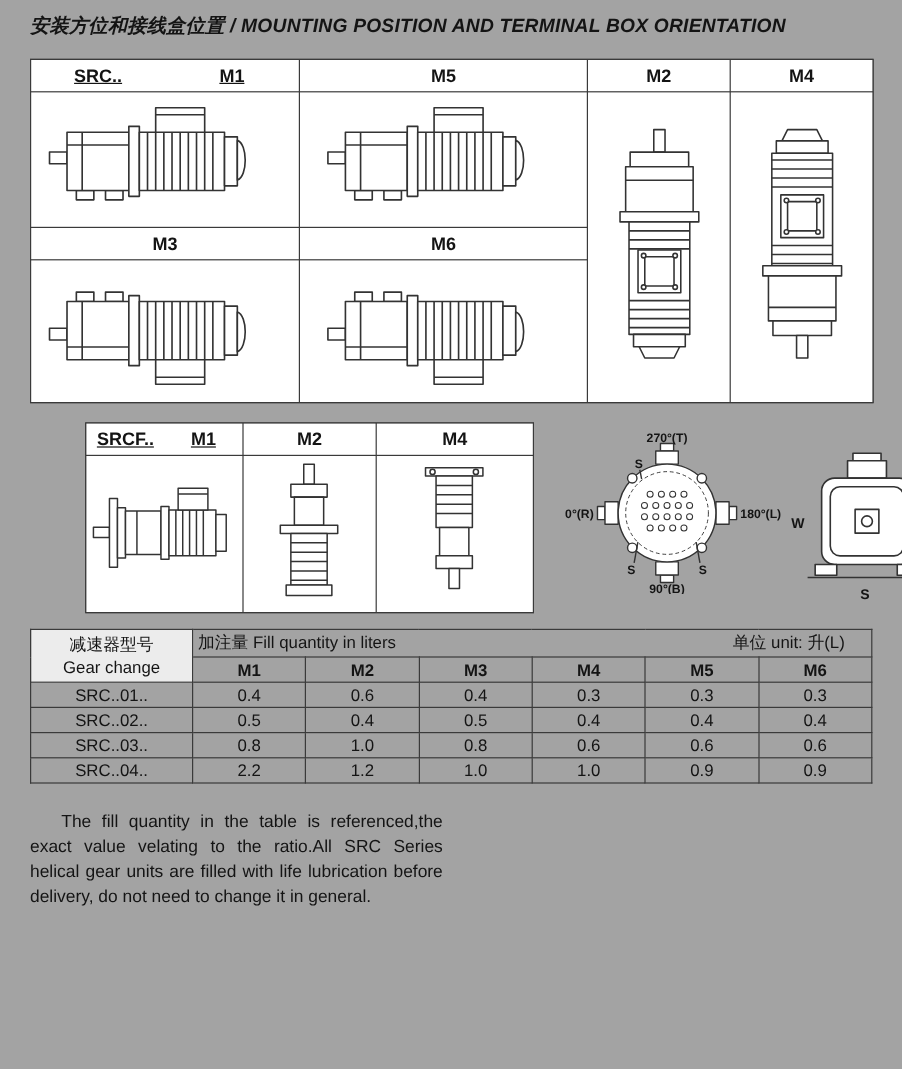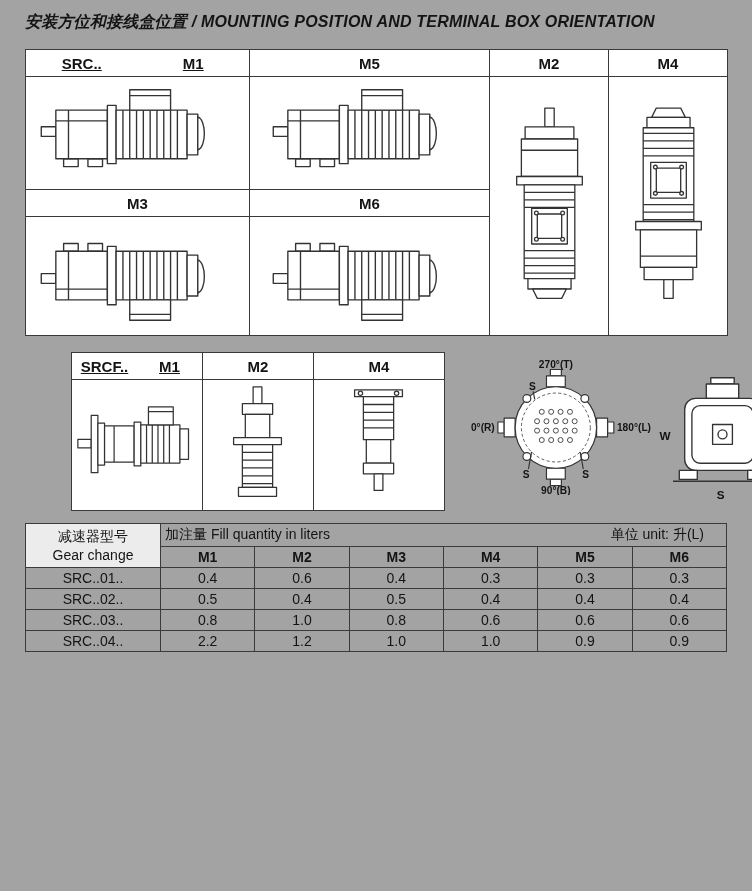--- a/index.html
+++ b/index.html
@@ -344,15 +344,16 @@
       <td>1.2</td>
       <td>1.0</td>
       <td>1.0</td>
       <td>0.9</td>
       <td>0.9</td>
     </tr>
   </tbody>
     </table>
 
   <div class="notes">
+    <p class="note-en">The fill quantity in the table is referenced,the exact value velating to the ratio.All SRC  Series helical gear units are filled with life lubrication before delivery, do not need to change it in general.</p>
   </div>
 
 </div>
 
 </body></html>

